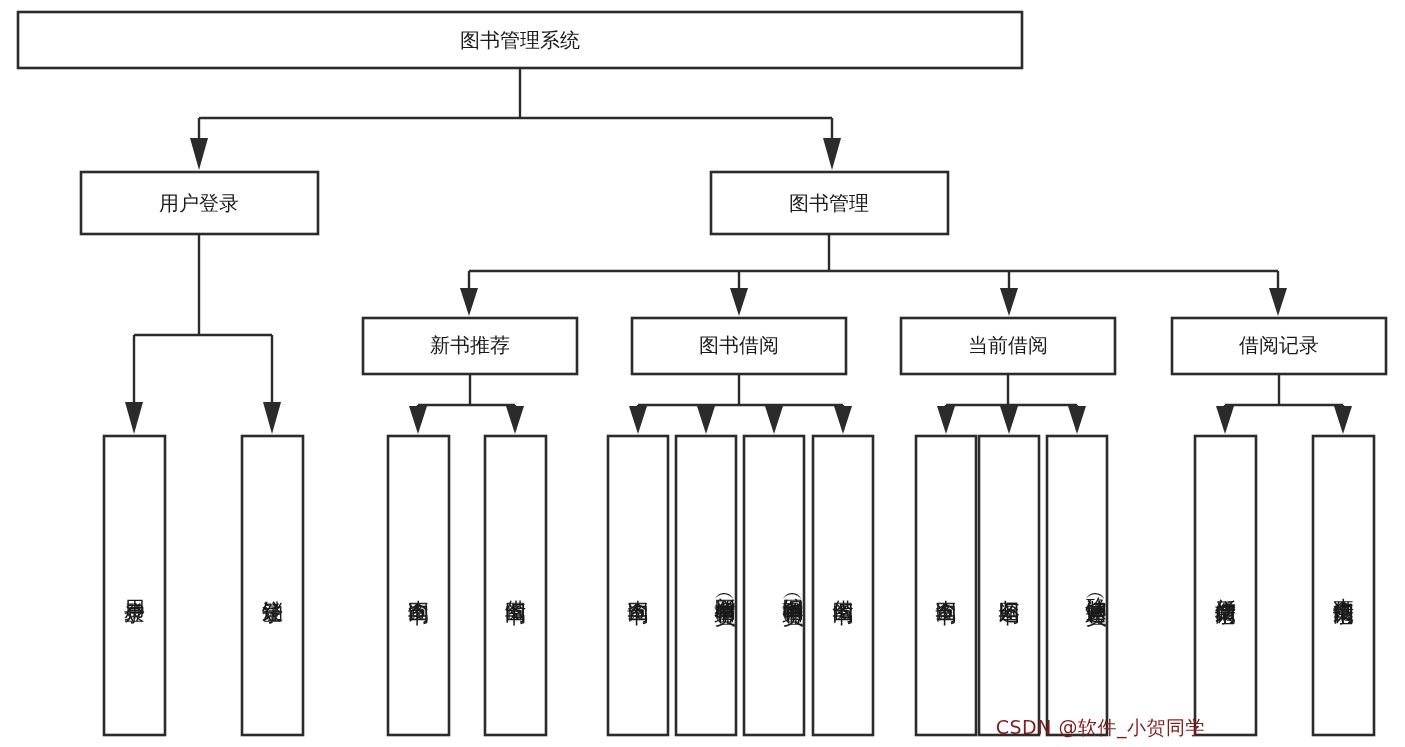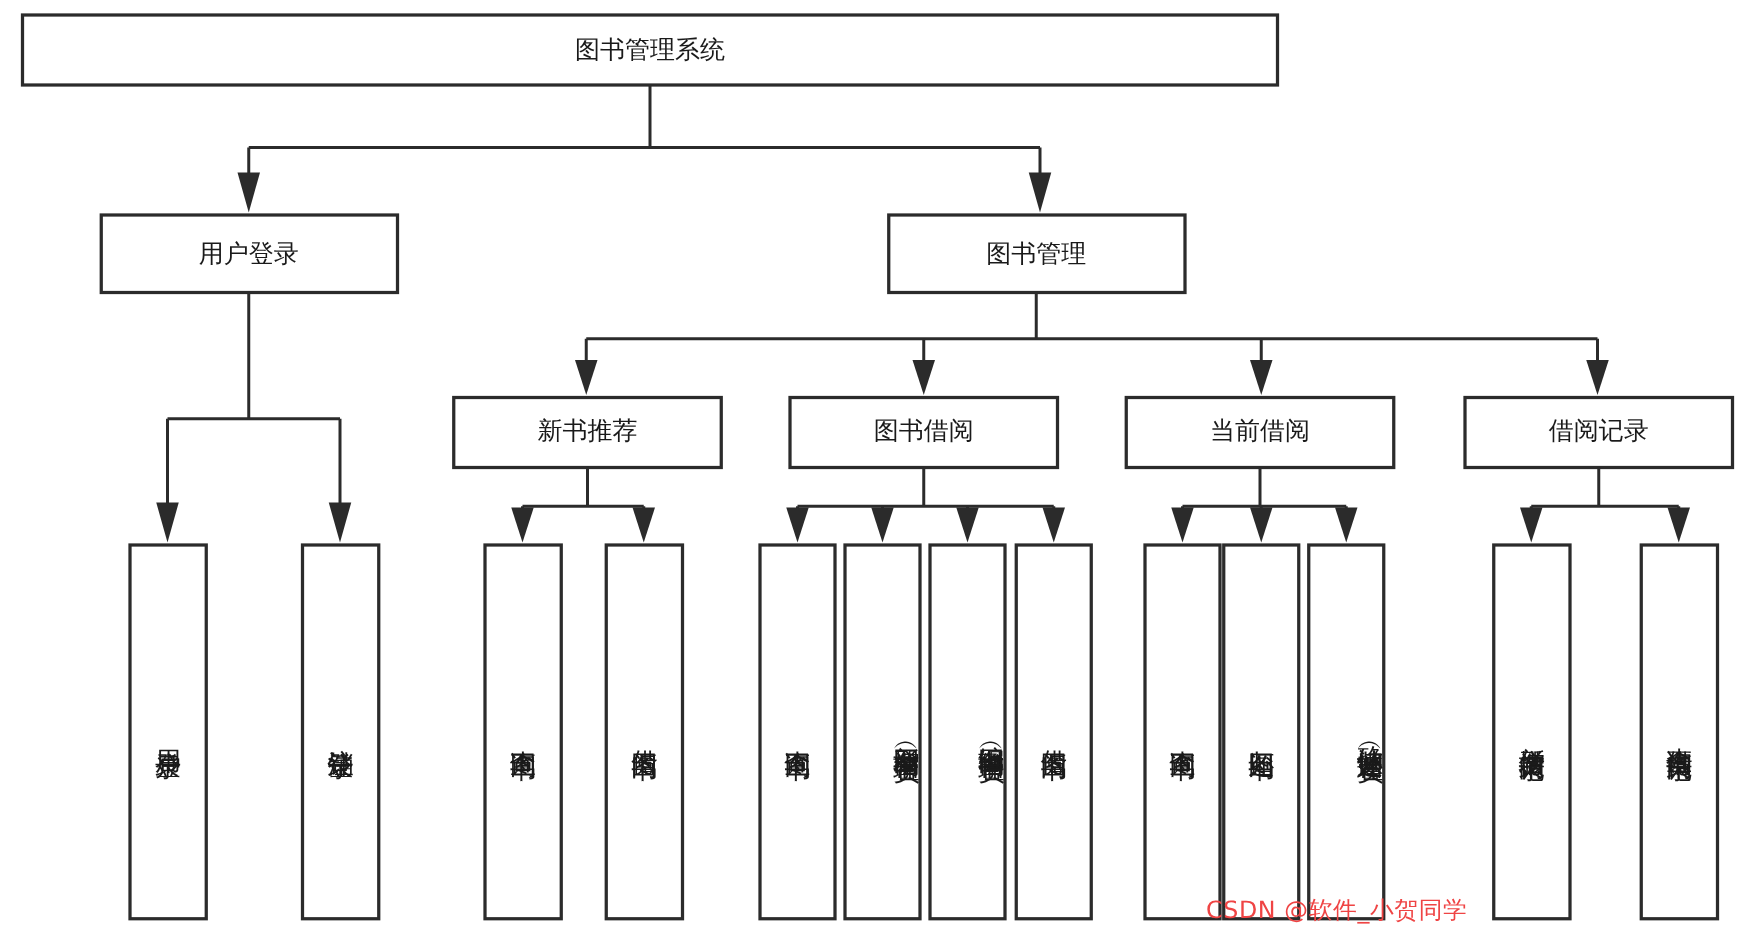--- a/index.html
+++ b/index.html
@@ -11,20 +11,21 @@
     width: 1405px;
     height: 747px;
     font-family: "DejaVu Sans", "Liberation Sans", sans-serif;
     overflow: hidden;
   }
   #diagram-root {
     position: relative;
     width: 1182px;
     height: 747px;
     background: #ffffff;
+    padding-left: 31px;
   }
   svg#tree-svg {
     position: absolute;
     left: 0;
     top: 0;
     width: 1405px;
     height: 747px;
     display: block;
   }
   .node-box {
@@ -66,21 +67,21 @@
   }
   .vlabel.center {
     align-items: center;
   }
   .watermark {
     position: absolute;
     right: 8px;
     bottom: 6px;
     font-family: "DejaVu Sans", "Liberation Sans", sans-serif;
     font-size: 19px;
-    color: #ef4444;
+    color: #7f1d1d;
     letter-spacing: 0.5px;
     white-space: nowrap;
   }
 </style>
 </head>
 <body>
 
 <div id="diagram-root">
 
   <svg id="tree-svg" viewBox="0 0 1405 747">

